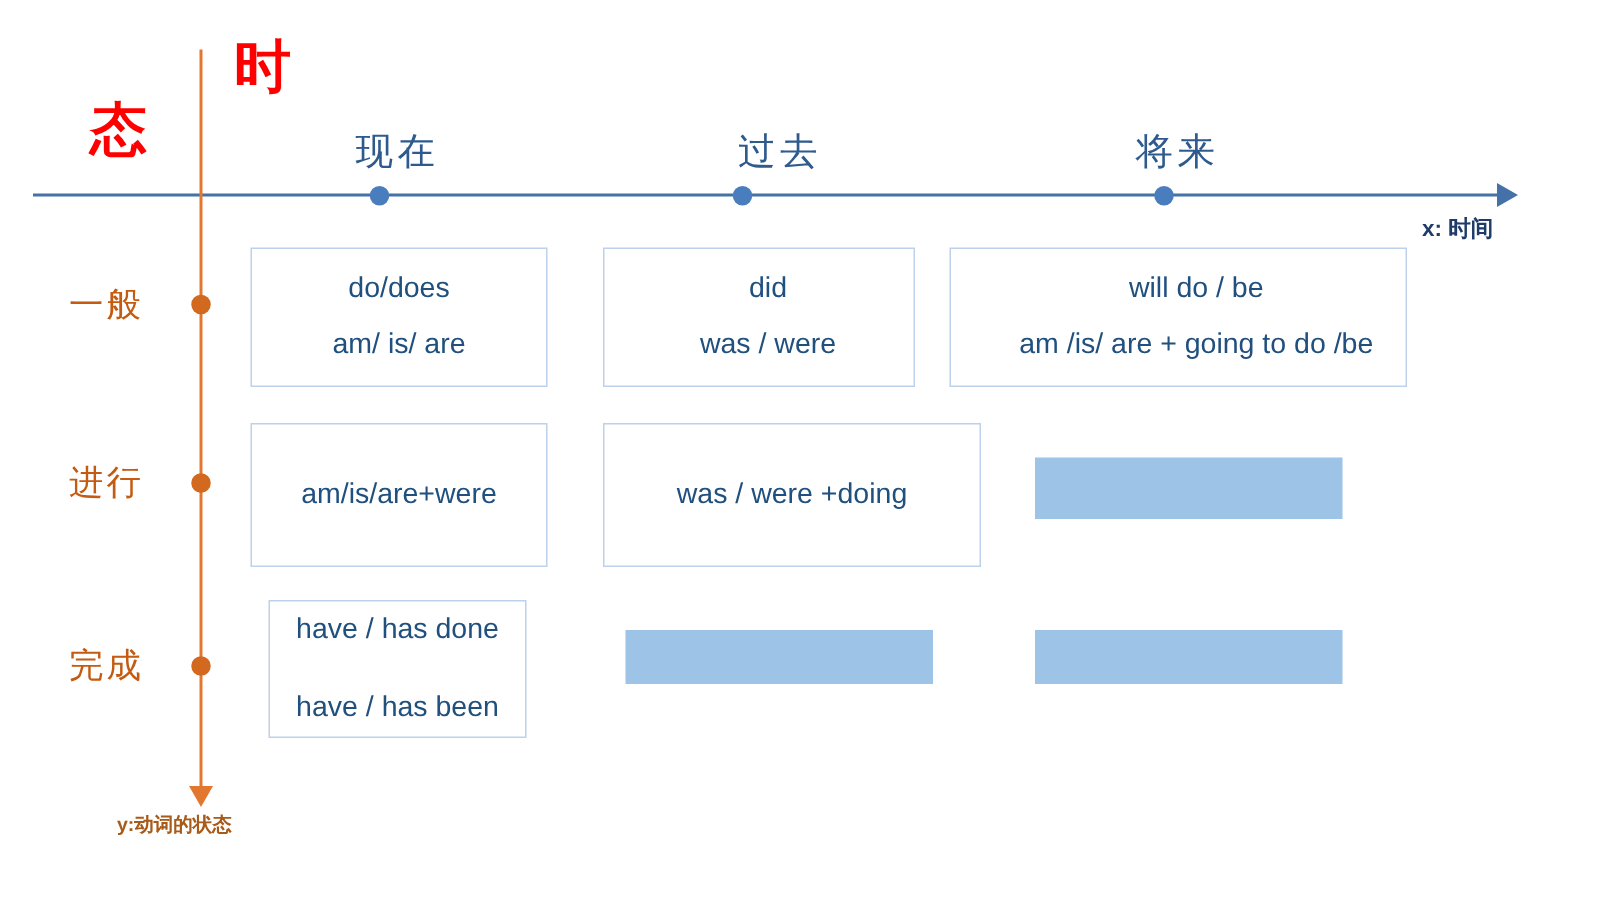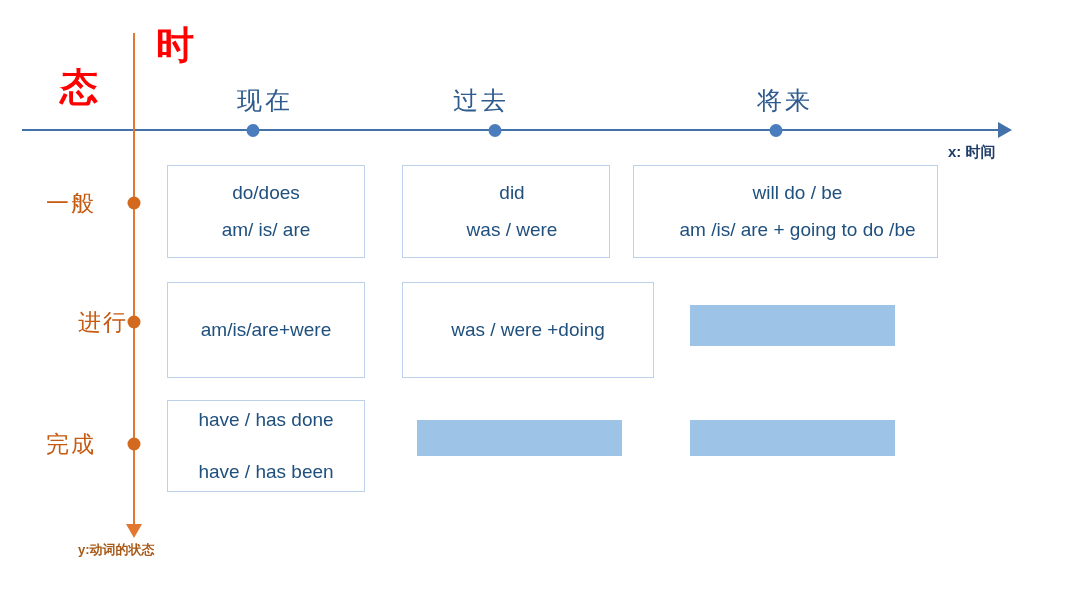--- a/index.html
+++ b/index.html
@@ -174,30 +174,30 @@
 
   <div class="x-axis-label">x: 时间</div>
   <div class="y-axis-label">y:动词的状态</div>
 
   <div class="title-shi">时</div>
   <div class="title-tai">态</div>
 
   <div id="columns-layer">
       <div class="col-header" style="left: 265px;">现在</div>
       <div class="x-dot" style="left: 253px;"></div>
-      <div class="col-header" style="left: 481px;">过去</div>
+      <div class="col-header" style="left: 520px;">过去</div>
       <div class="x-dot" style="left: 495px;"></div>
       <div class="col-header" style="left: 785px;">将来</div>
       <div class="x-dot" style="left: 776px;"></div>
     </div>
 
   <div id="rows-layer">
       <div class="row-label" style="top: 203px;">一般</div>
       <div class="y-dot" style="top: 203px;"></div>
-      <div class="row-label" style="top: 322px; margin-left: 32px;">进行</div>
+      <div class="row-label" style="top: 322px;">进行</div>
       <div class="y-dot" style="top: 322px;"></div>
       <div class="row-label" style="top: 444px;">完成</div>
       <div class="y-dot" style="top: 444px;"></div>
     </div>
 
   <div id="cells-layer">
       <div class="cell" style="left: 167px; top: 165px; width: 198px; height: 93px;">
         <div class="line">do/does</div>
         <div class="line">am/ is/ are</div>
       </div>
@@ -209,21 +209,21 @@
         <div class="line">will do / be</div>
         <div class="line">am /is/ are + going to do /be</div>
       </div>
       <div class="cell" style="left: 167px; top: 282px; width: 198px; height: 96px;">
         <div class="line">am/is/are+were</div>
       </div>
       <div class="cell" style="left: 402px; top: 282px; width: 252px; height: 96px;">
         <div class="line">was / were +doing</div>
       </div>
       <div class="fill-bar" style="left: 690px; top: 305px; width: 205px; height: 41px;"></div>
-      <div class="cell" style="left: 167px; top: 400px; width: 198px; height: 92px; gap: 16px;">
+      <div class="cell" style="left: 179px; top: 400px; width: 172px; height: 92px; gap: 16px;">
         <div class="line">have / has done</div>
         <div class="line">have / has  been</div>
       </div>
       <div class="fill-bar" style="left: 417px; top: 420px; width: 205px; height: 36px;"></div>
       <div class="fill-bar" style="left: 690px; top: 420px; width: 205px; height: 36px;"></div>
     </div>
 
 </div>
 
 </body></html>

